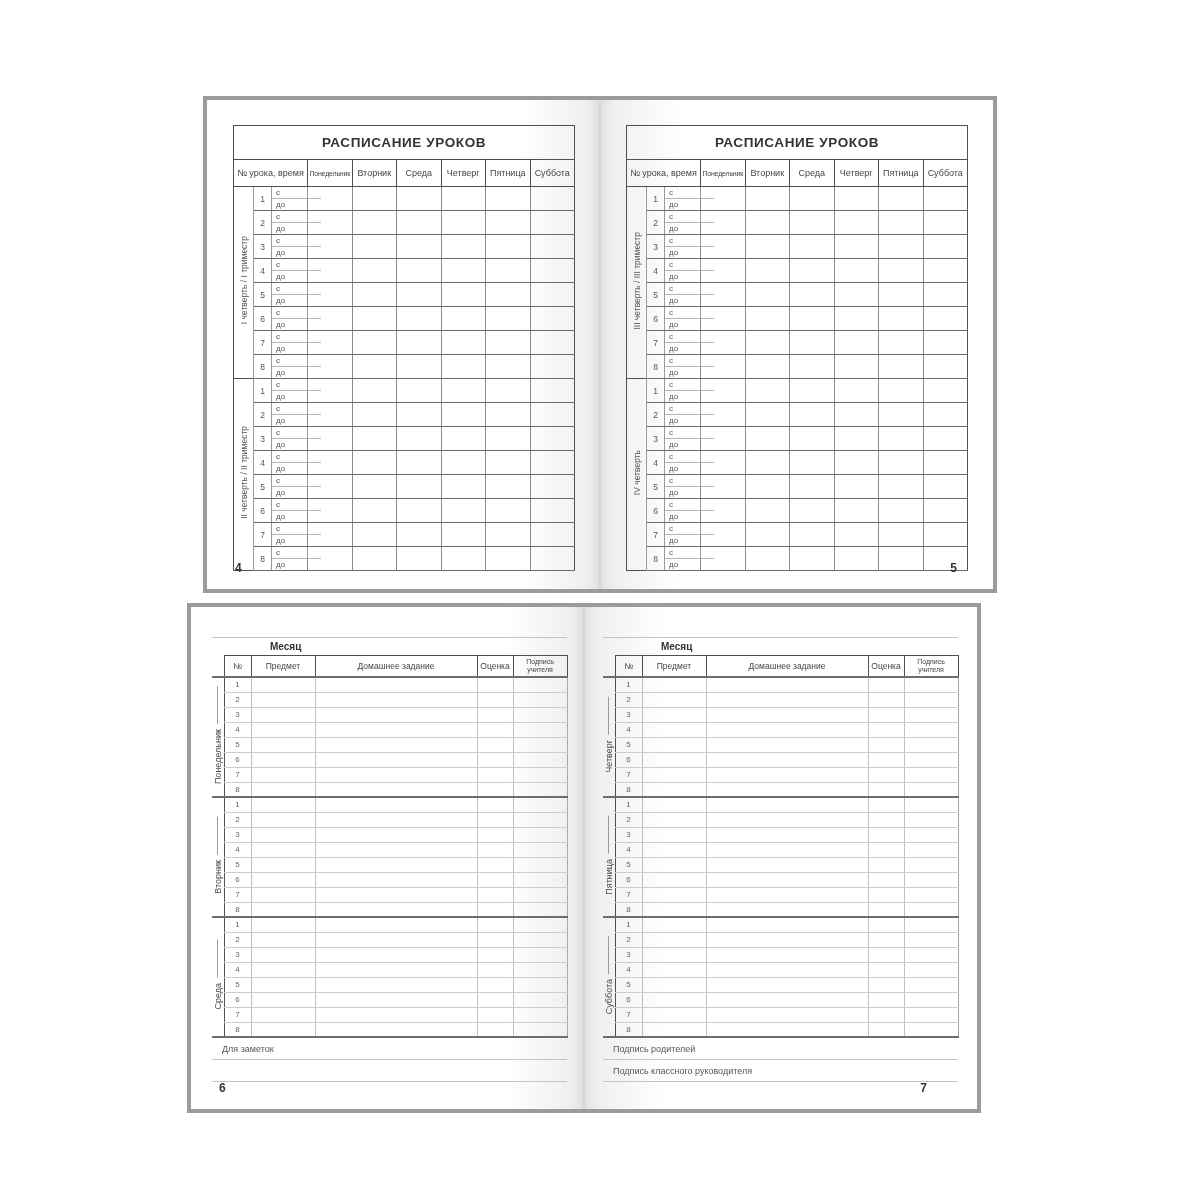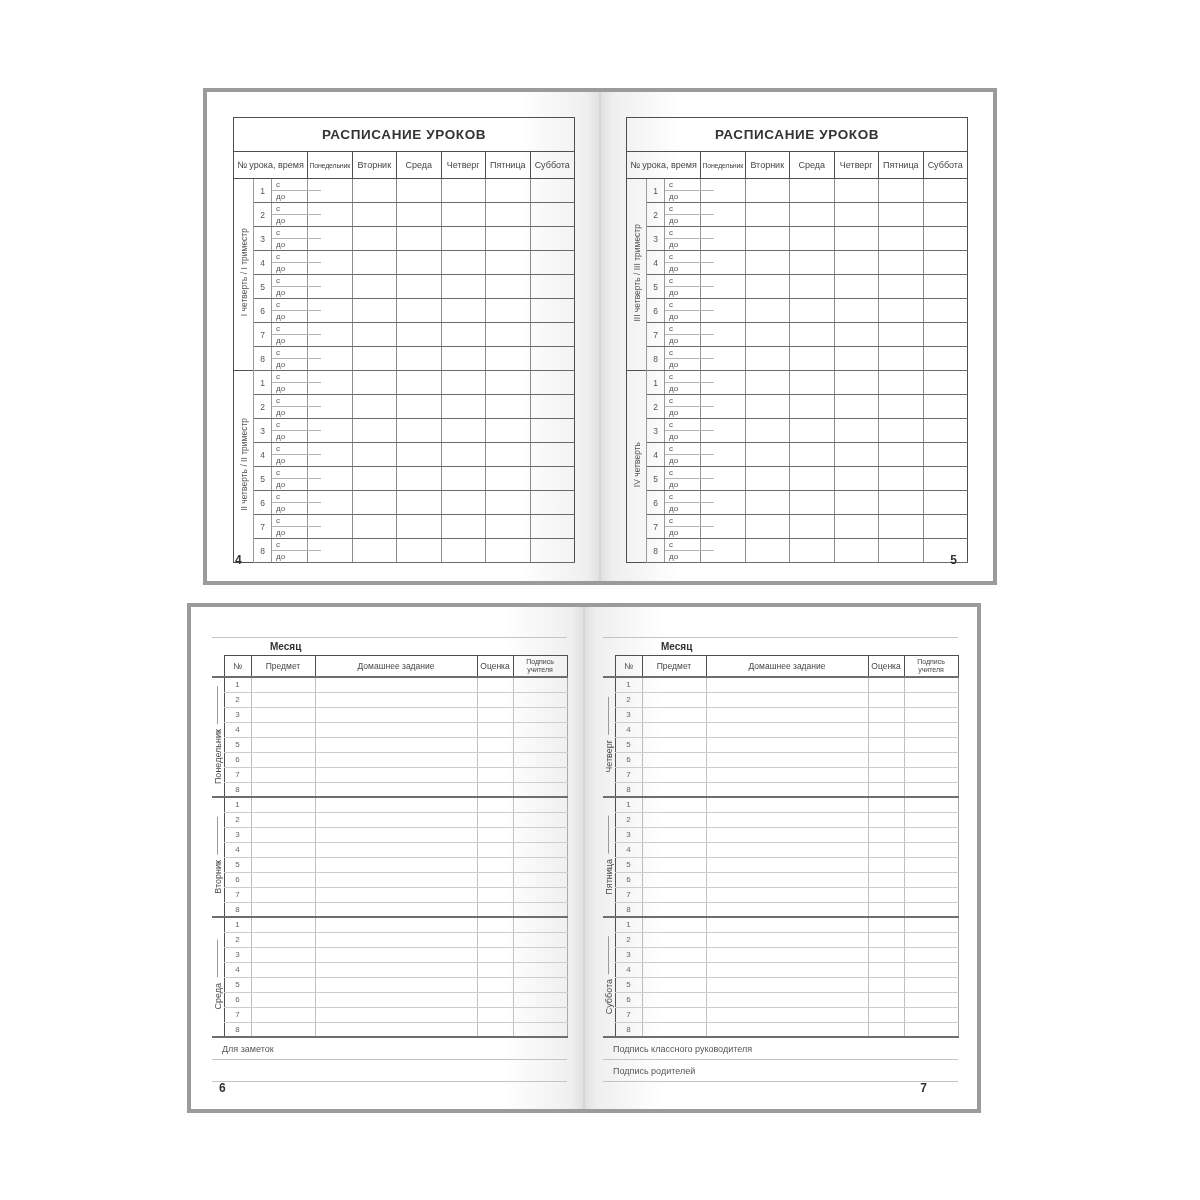--- a/index.html
+++ b/index.html
@@ -5,21 +5,21 @@
   :root{
     --frame:#9b9b9b; --dark:#4f4f4f; --med:#7a7a7a; --light:#c4c4c4;
     --vline:#9a9a9a; --txt:#3c3c3c;
   }
   html,body{margin:0;padding:0;}
   body{
     width:1200px;height:1200px;position:relative;background:#ffffff;
     font-family:"Liberation Sans", sans-serif;color:var(--txt);
   }
   .spread{position:absolute;box-sizing:border-box;border:4px solid var(--frame);background:#f4f4f4;}
-  #spread-schedule{left:203px;top:88px;width:794px;height:497px;}
+  #spread-schedule{left:203px;top:96px;width:794px;height:497px;}
   #spread-diary{left:187px;top:603px;width:794px;height:510px;}
   .page{position:absolute;top:0;height:100%;width:393px;box-sizing:border-box;}
   .pleft{left:0;border-right:1px solid #d6d6d6;
     background:linear-gradient(90deg,#ffffff 0%,#ffffff 80%,#efefef 97%,#e0e0e0 100%);}
   .pright{right:0;border-left:1px solid #d6d6d6;
     background:linear-gradient(270deg,#ffffff 0%,#ffffff 80%,#efefef 97%,#e0e0e0 100%);}
 
   
   table.sched{border-collapse:collapse;table-layout:fixed;}
   .sched-ml{margin:25px 0 0 26px;width:342px;}
@@ -986,22 +986,22 @@
               <tr>
                 <td class="rnum">8</td>
                 <td class="cell"></td>
                 <td class="cell"></td>
                 <td class="cell"></td>
                 <td class="cell last"></td>
               </tr>
             </tbody>
           </table>
           <div class="footer-row">
-            <span class="footer-label">Подпись классного руководителя</span>
+            <span class="footer-label">Подпись родителей</span>
           </div>
           <div class="footer-row">
-            <span class="footer-label">Подпись родителей</span>
+            <span class="footer-label">Подпись классного руководителя</span>
           </div>
         </div>
     </div>
     <div class="pagenum pn-right-d">7</div>
   </div>
 </div>
 
 </body></html>

